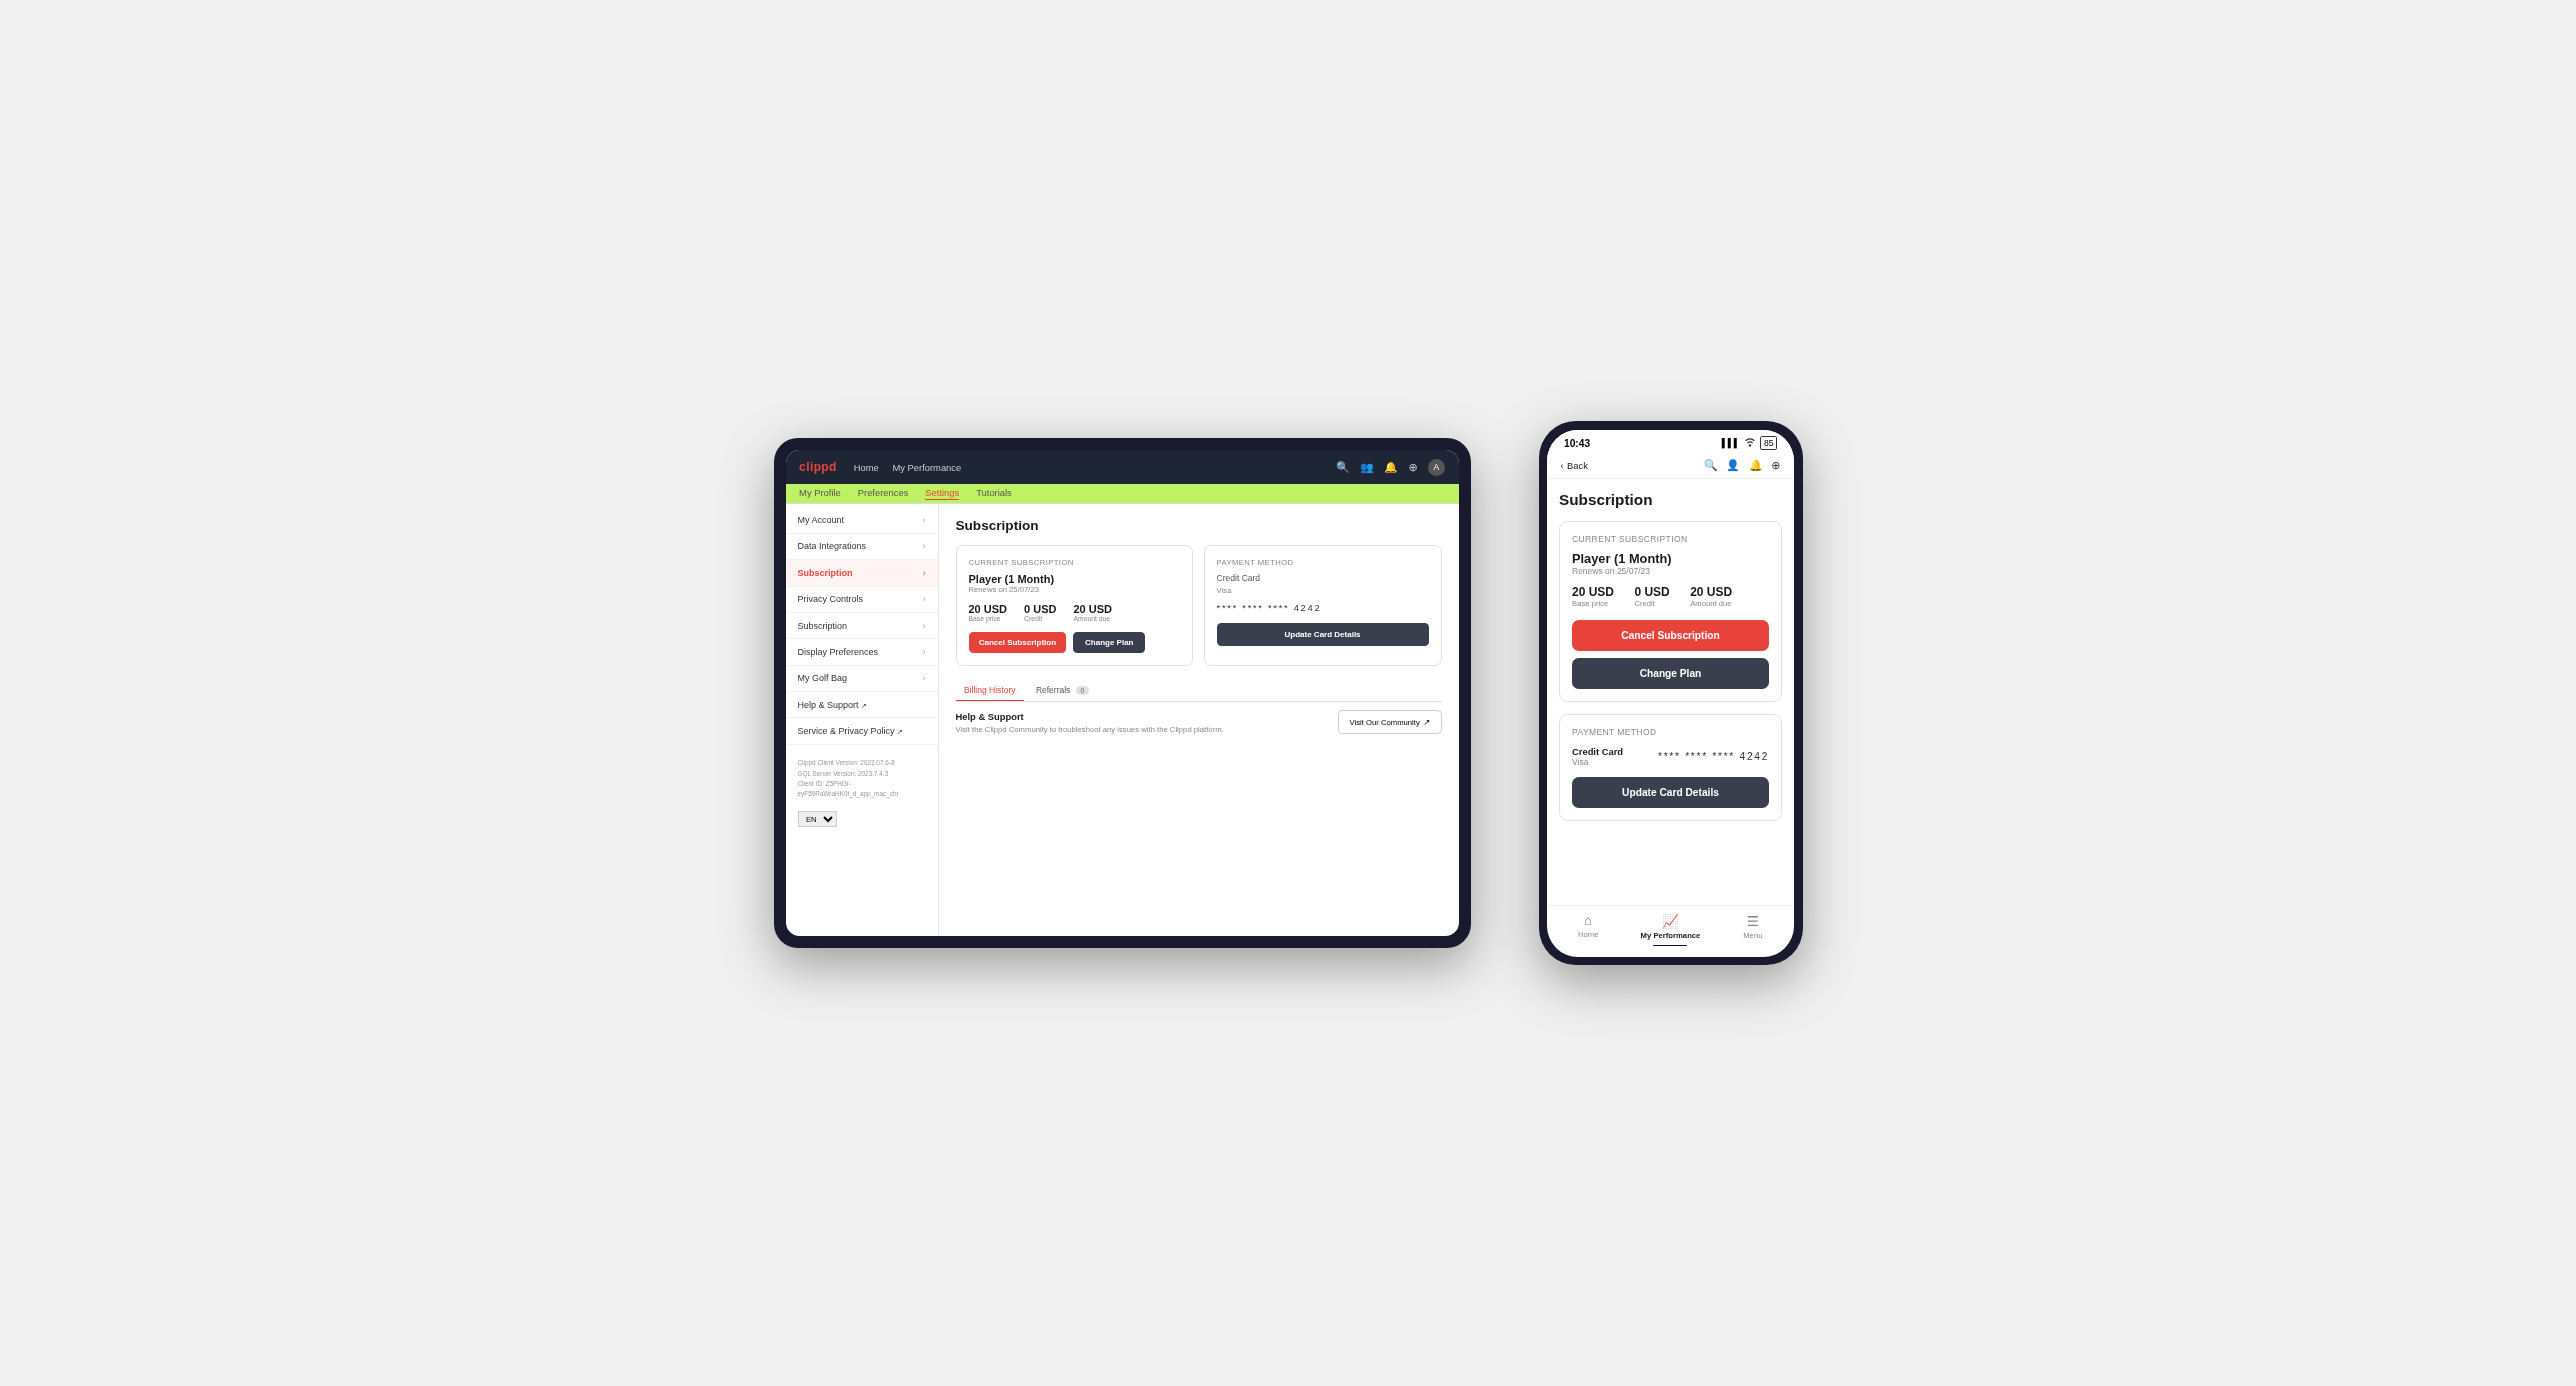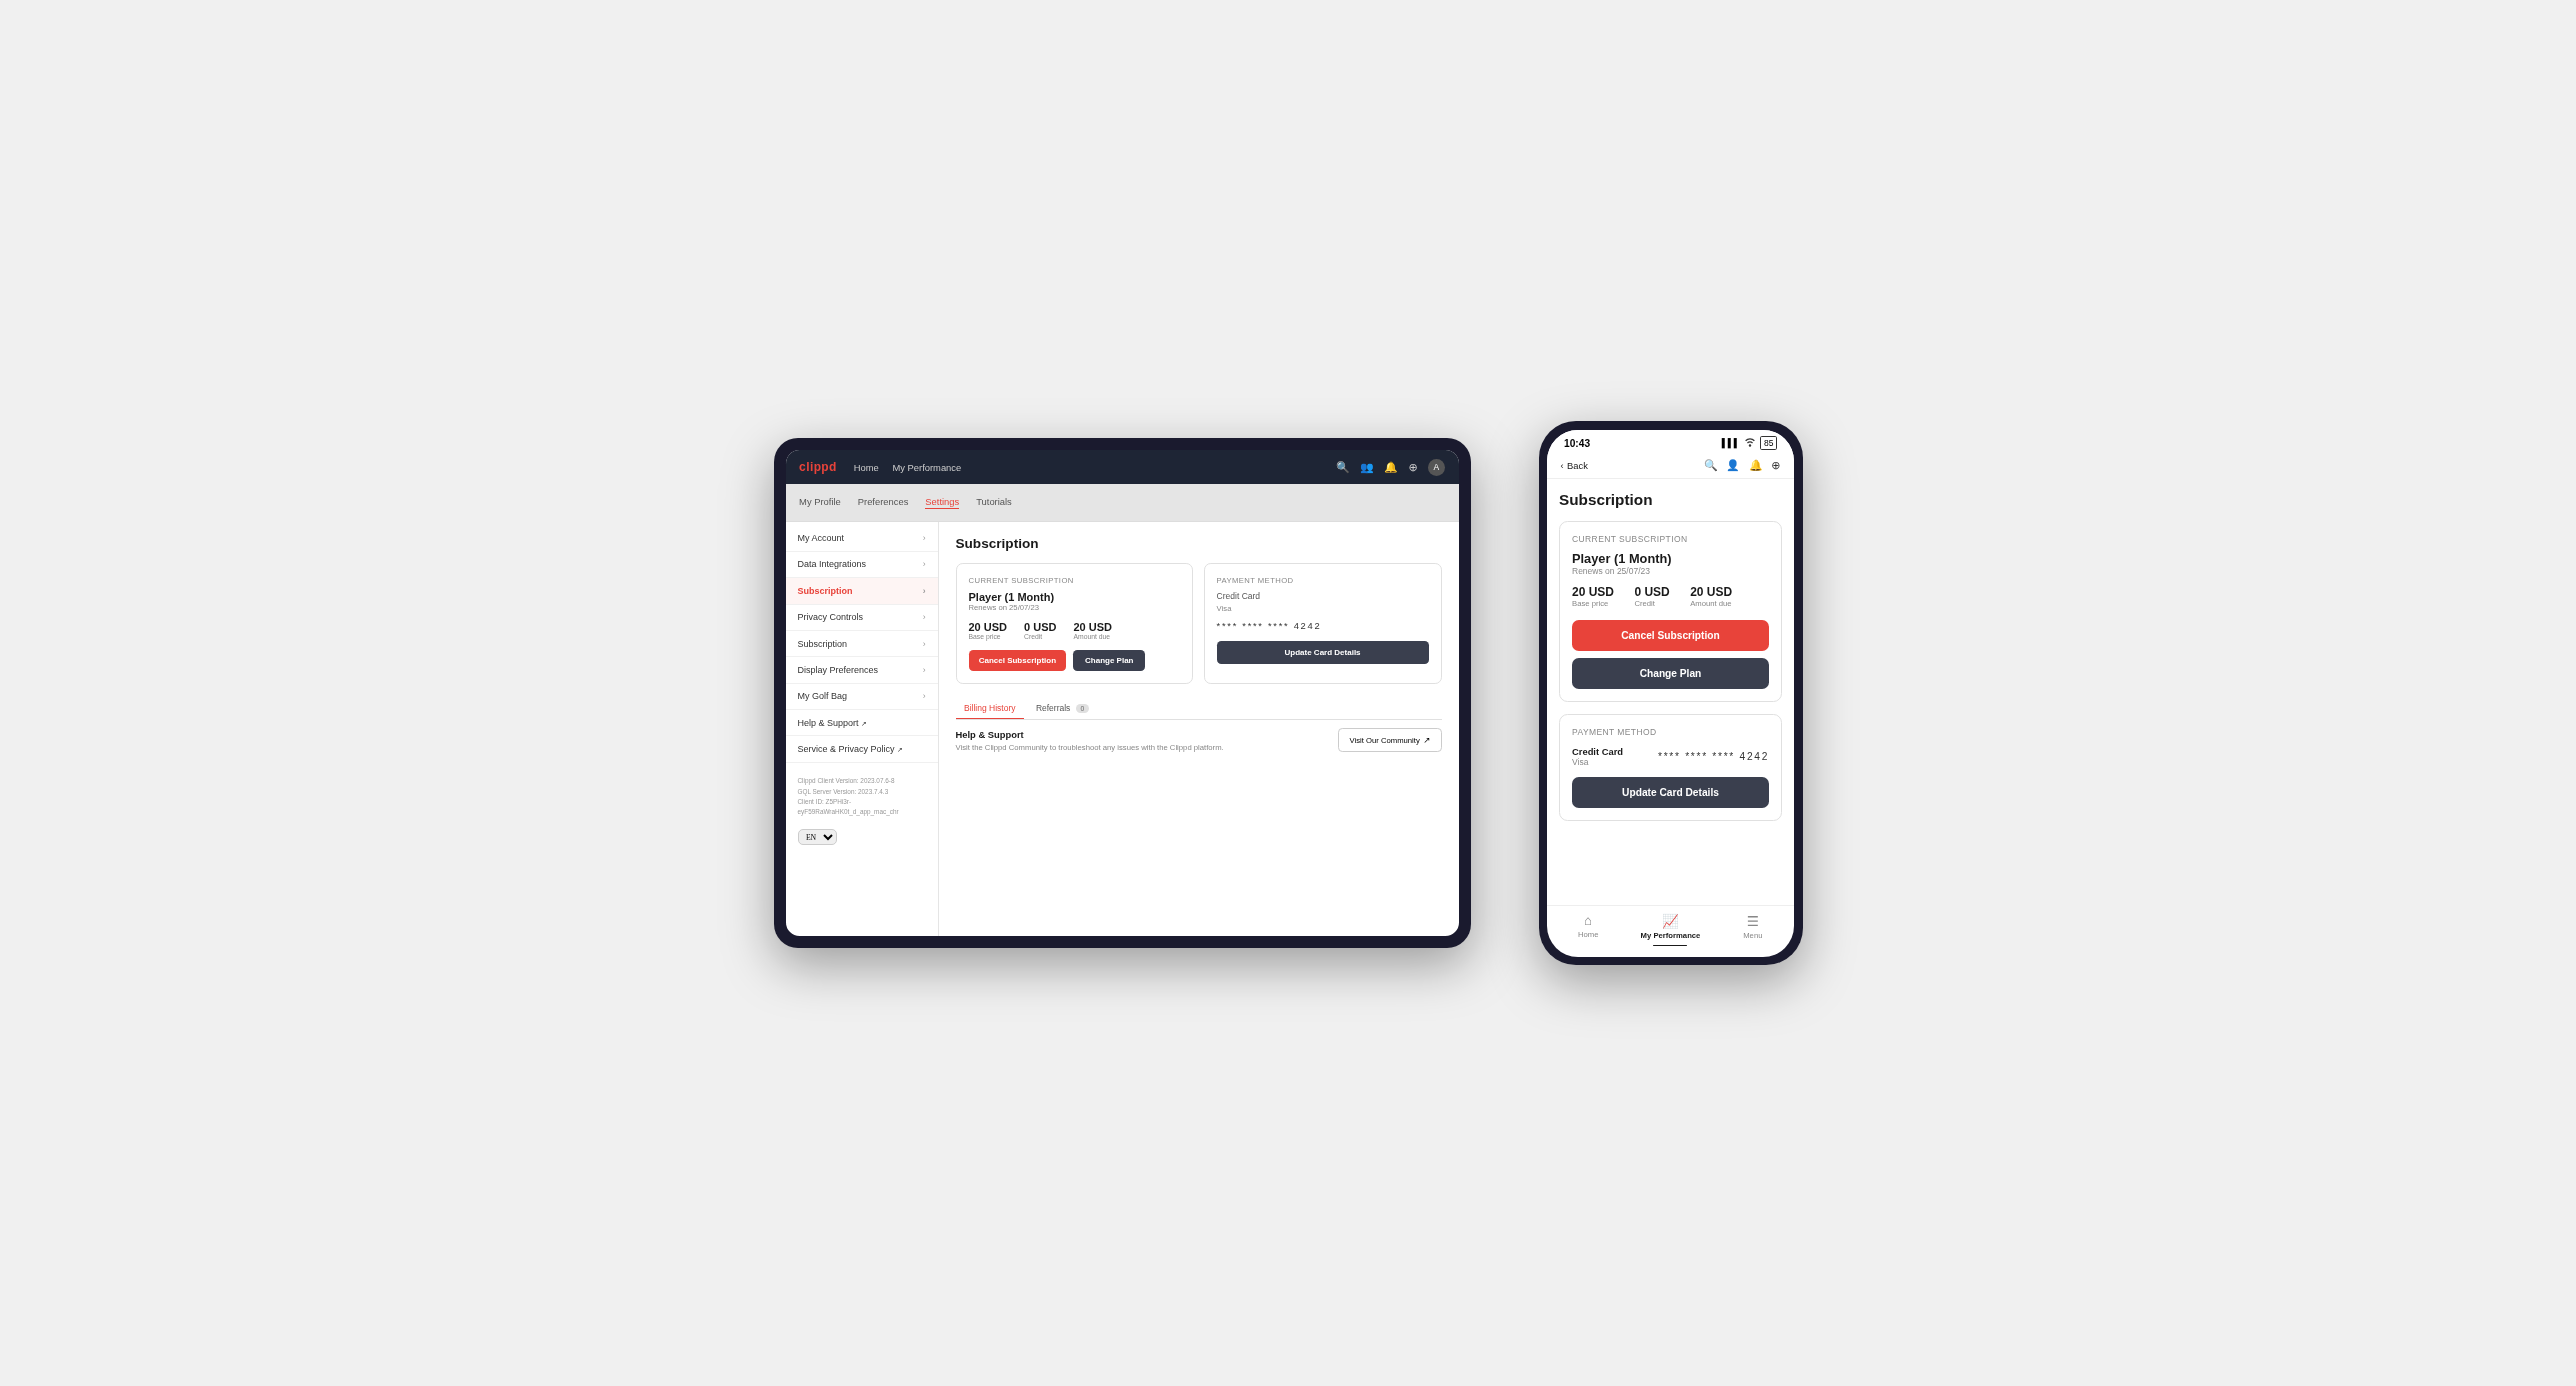--- a/index.html
+++ b/index.html
@@ -62,25 +62,25 @@
       display: flex;
       gap: 10.2px;
       align-items: center;
       color: #ccc;
       font-size: 11px;
     }
     .tablet-subnav {
       border-bottom: 0.9px solid #ddd;
       display: flex;
       padding: 0 13.6px;
-      height: 38px;
+      height: 20px;
       align-items: center;
       gap: 17px;
       flex-shrink: 0;
-      background: #e5e5e5;
+      background: #bef264;
     }
     .tablet-subnav-item {
       font-size: 9.4px;
       color: #555;
       padding-bottom: 1.7px;
       cursor: pointer;
     }
     .tablet-subnav-item.active {
       color: #e8433a;
       border-bottom: 1.7px solid #e8433a;
@@ -122,22 +122,21 @@
       line-height: 1.6;
       margin-top: 6.8px;
     }
     .sidebar-lang {
       margin: 3.4px 12px;
     }
     .sidebar-lang select {
       font-size: 7.7px;
       padding: 1.7px 3.4px;
       border: 0.9px solid #ccc;
-      border-radius: 5px;
-      font-family: Liberation Serif, serif;
+      border-radius: 0;
     }
     .tablet-content {
       flex: 1;
       overflow-y: auto;
       padding: 13.6px 17px;
     }
     .section-title {
       font-size: 13.6px;
       font-weight: 700;
       color: #1a1a1a;

